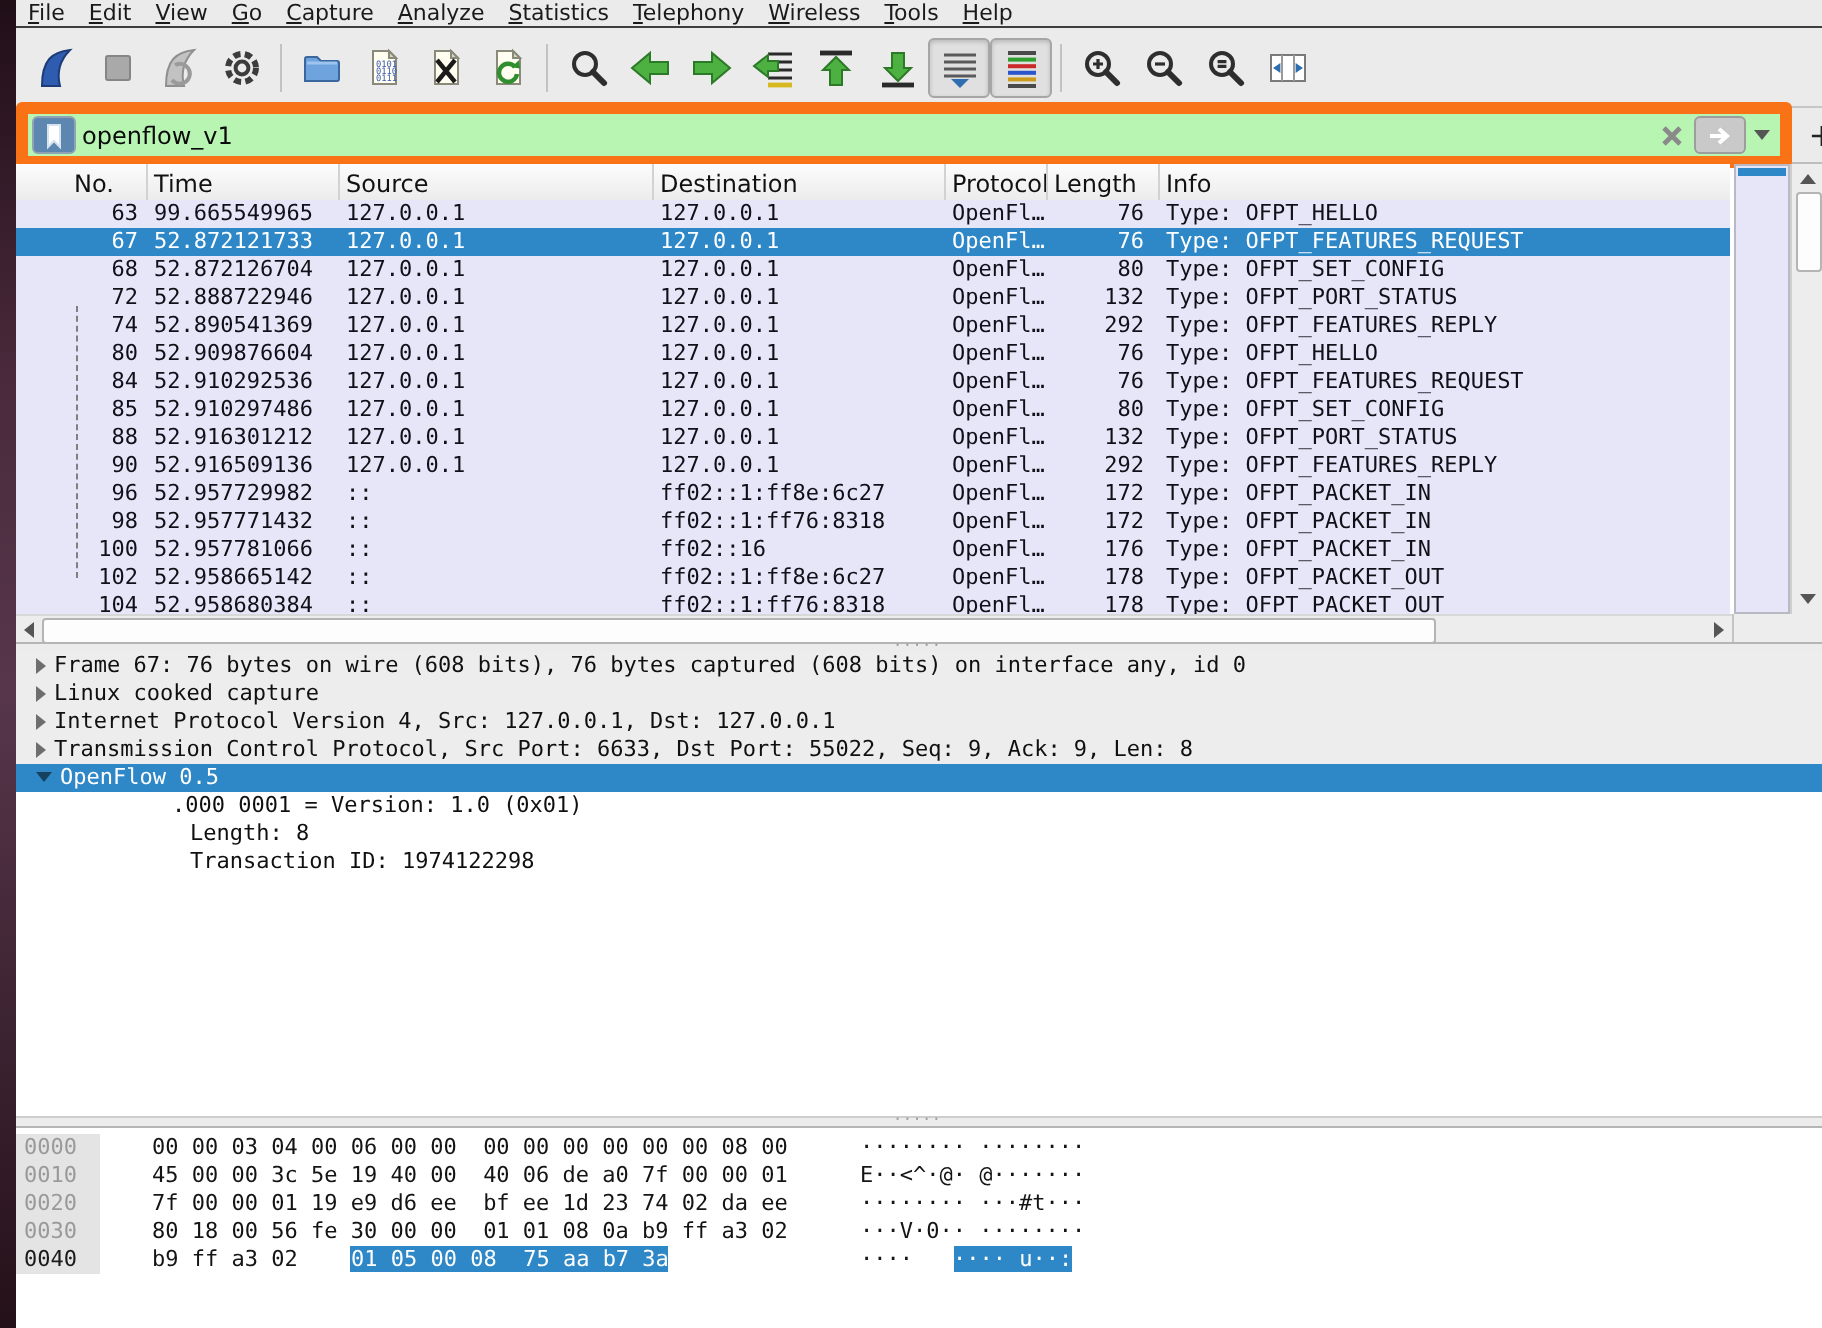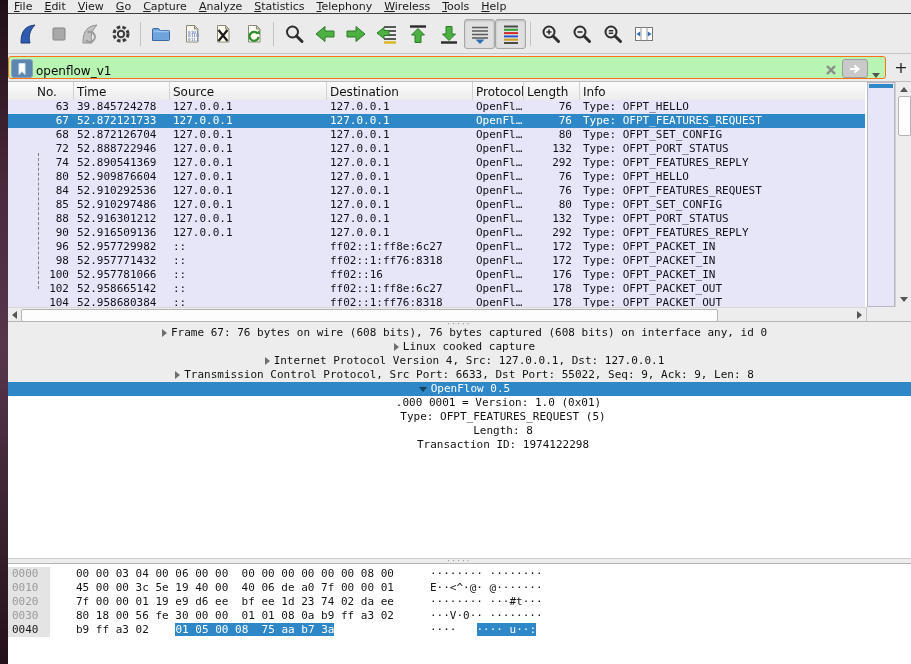--- a/index.html
+++ b/index.html
@@ -20,22 +20,22 @@
            display:flex;align-items:center;padding-left:4px;}
   .tbtn{width:29px;height:28px;display:flex;align-items:center;justify-content:center;
         border:1px solid transparent;border-radius:3px;background:transparent;flex:none;}
   .tbtn.pressed{background:#e0e0e0;border-color:#a6a6a6;box-shadow:inset 0 1px 2px rgba(0,0,0,.18);}
   .tsep{width:1px;height:24px;background:#c2c2c2;margin:0 4px;flex:none;}
 
   
   #filterbar{height:27px;background:#ebebeb;border-bottom:1px solid #bdbdbd;
              display:flex;align-items:center;padding:0 2px 0 0;}
   #filterfield{position:relative;height:21px;flex:none;width:876px;margin-left:0px;
-               background:#b8f4b2;border:1px solid #f97316;border-radius:3px;
-               display:flex;align-items:flex-end;}
+               background:#b8f4b2;border:6px solid #f97316;border-radius:3px;
+               display:flex;align-items:center;}
   #bookmark{width:20px;height:17px;margin:0 3px 0 2px;border:1px solid #8fa3b5;border-radius:3px;
             background:#5d86b0;display:flex;align-items:center;justify-content:center;flex:none;}
   #filtertext{flex:1;font-size:12px;color:#0a0a0a;white-space:nowrap;overflow:hidden;}
   #clearx{width:18px;height:16px;display:flex;align-items:center;justify-content:center;flex:none;}
   #applybtn{width:24px;height:17px;background:#c9c9c9;border:1px solid #9d9d9d;border-radius:3px;
             display:flex;align-items:center;justify-content:center;margin:0 2px;flex:none;}
   #filtercaret{width:0;height:0;border-left:4px solid transparent;border-right:4px solid transparent;
                border-top:5px solid #555;margin:0 5px 0 2px;flex:none;}
   #plusbtn{width:18px;height:18px;margin-left:6px;font-size:16px;line-height:17px;text-align:center;
            color:#222;flex:none;}
@@ -80,21 +80,21 @@
   
   .splitter{position:relative;background:#ececec;}
   #split1{height:4px;}
   #split2{height:6px;border-top:1px solid #cdcdcd;border-bottom:1px solid #b5b5b5;box-sizing:border-box;}
   .grip{position:absolute;left:50%;top:50%;transform:translate(-50%,-60%);color:#9a9a9a;
         font-size:9px;line-height:4px;letter-spacing:2px;}
 
   
   #detail{height:232px;background:#fff;overflow:hidden;
           font-family:"DejaVu Sans Mono","Liberation Mono",monospace;font-size:11px;}
-  .drow{height:14px;line-height:14px;white-space:nowrap;overflow:hidden;color:#101010;text-align:center;}
+  .drow{height:14px;line-height:14px;white-space:nowrap;overflow:hidden;color:#101010;}
   .drow.shaded{background:#ededed;}
   .drow.sel{background:#2e87c6;color:#fff;}
   .drow.l0{padding-left:10px;}
   .drow.l1{padding-left:87px;}
   .drow.bit{padding-left:78px;}
   .exp{display:inline-block;width:0;height:0;margin-right:4px;vertical-align:middle;
        border-left:5px solid #6e6e6e;border-top:4px solid transparent;border-bottom:4px solid transparent;}
   .exp.open{border-left:4px solid transparent;border-right:4px solid transparent;
             border-top:5px solid #16415f;border-bottom:none;}
 
@@ -304,21 +304,21 @@
         <div class="hcell col-length">
           <span class="hlabel">Length</span>
         </div>
         <div class="hcell col-info">
           <span class="hlabel">Info</span>
         </div>
       </div>
     <div id="prows">
         <div class="prow">
           <span class="pcell col-no">63</span>
-          <span class="pcell col-time">39.845724278</span>
+          <span class="pcell col-time">99.665549965</span>
           <span class="pcell col-source">127.0.0.1</span>
           <span class="pcell col-destination">127.0.0.1</span>
           <span class="pcell col-protocol">OpenFlow</span>
           <span class="pcell col-length">76</span>
           <span class="pcell col-info">Type: OFPT_HELLO</span>
         </div>
         <div class="prow sel">
           <span class="pcell col-no">67</span>
           <span class="pcell col-time">52.872121733</span>
           <span class="pcell col-source">127.0.0.1</span>
@@ -475,21 +475,20 @@
     </div>
 
   <div id="detail">
     <div>
         <div class="drow shaded l0"><span class="exp"></span><span class="dtext">Frame 67: 76 bytes on wire (608 bits), 76 bytes captured (608 bits) on interface any, id 0</span></div>
         <div class="drow shaded l0"><span class="exp"></span><span class="dtext">Linux cooked capture</span></div>
         <div class="drow shaded l0"><span class="exp"></span><span class="dtext">Internet Protocol Version 4, Src: 127.0.0.1, Dst: 127.0.0.1</span></div>
         <div class="drow shaded l0"><span class="exp"></span><span class="dtext">Transmission Control Protocol, Src Port: 6633, Dst Port: 55022, Seq: 9, Ack: 9, Len: 8</span></div>
         <div class="drow sel l0"><span class="exp open"></span><span class="dtext">OpenFlow 0.5</span></div>
         <div class="drow bit"><span class="dtext">.000 0001 = Version: 1.0 (0x01)</span></div>
-        <div class="drow l1"><span class="dtext">Type: OFPT_FEATURES_REQUEST (5)</span></div>
         <div class="drow l1"><span class="dtext">Length: 8</span></div>
         <div class="drow l1"><span class="dtext">Transaction ID: 1974122298</span></div>
       </div>
   </div>
 
   <div class="splitter" id="split2">
       <span class="grip">·····</span>
     </div>
 
   <div id="hexpane">

